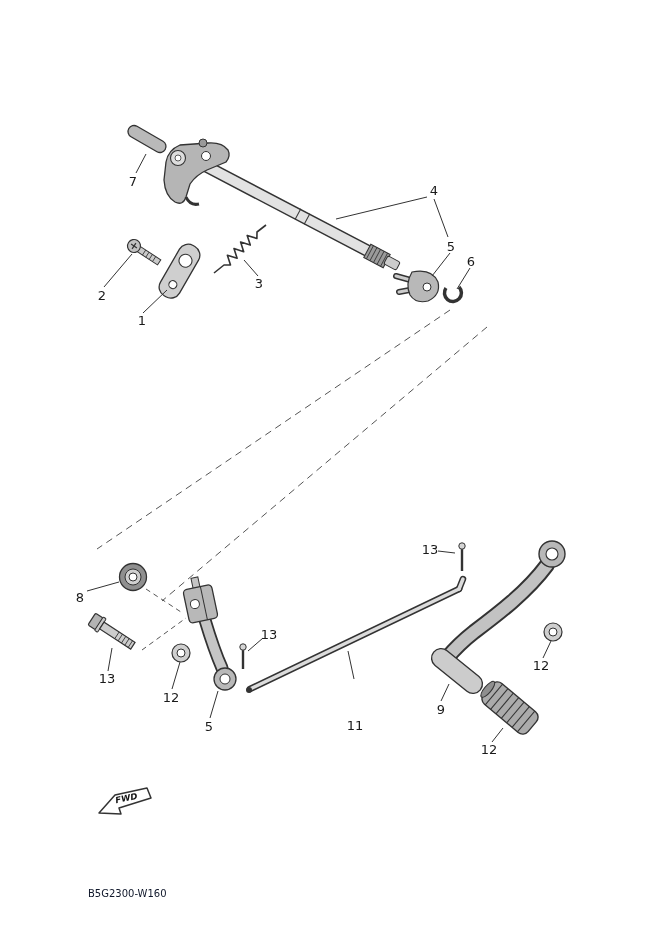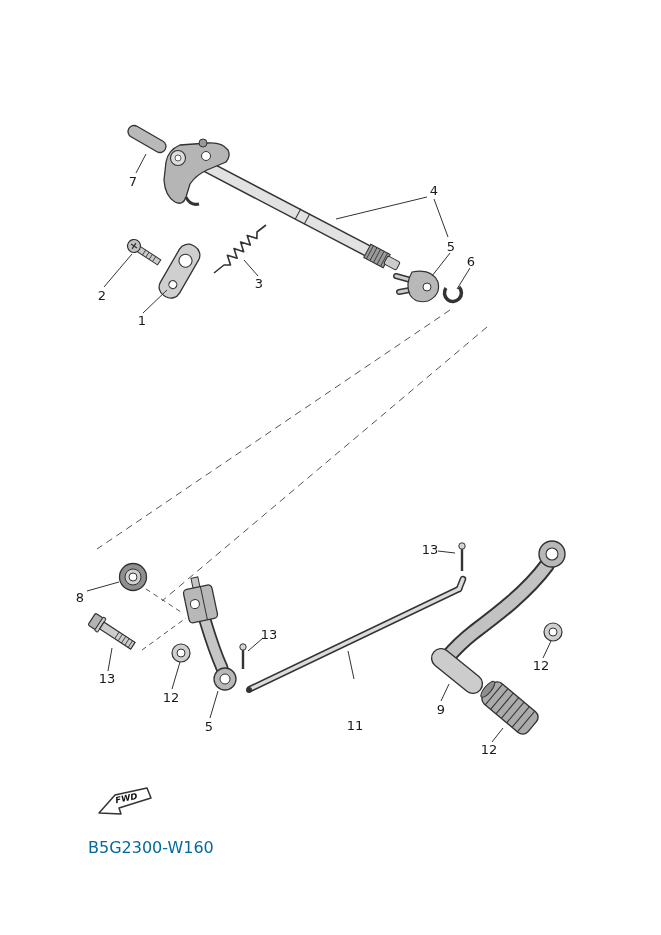--- a/index.html
+++ b/index.html
@@ -6,21 +6,21 @@
   .stage{
     position:relative;width:661px;height:935px;background:#ffffff;
     font-family:"DejaVu Sans","Liberation Sans",sans-serif;overflow:hidden;
   }
   .stage svg{position:absolute;left:0;top:0;}
   .part-label{
     position:absolute;transform:translate(-50%,-50%);
     font-size:13px;color:#1a1a1a;line-height:1;user-select:none;
   }
   .code-label{
-    position:absolute;left:88px;top:838px;font-size:16px;color:#0369a1;
+    position:absolute;left:88px;top:888px;font-size:10px;color:#0f172a;
   }
 </style>
 </head>
 <body>
 
 <div class="stage">
 
   <svg width="661" height="935" viewBox="0 0 661 935">
 
     <g stroke="#555" stroke-width="1" fill="none">

